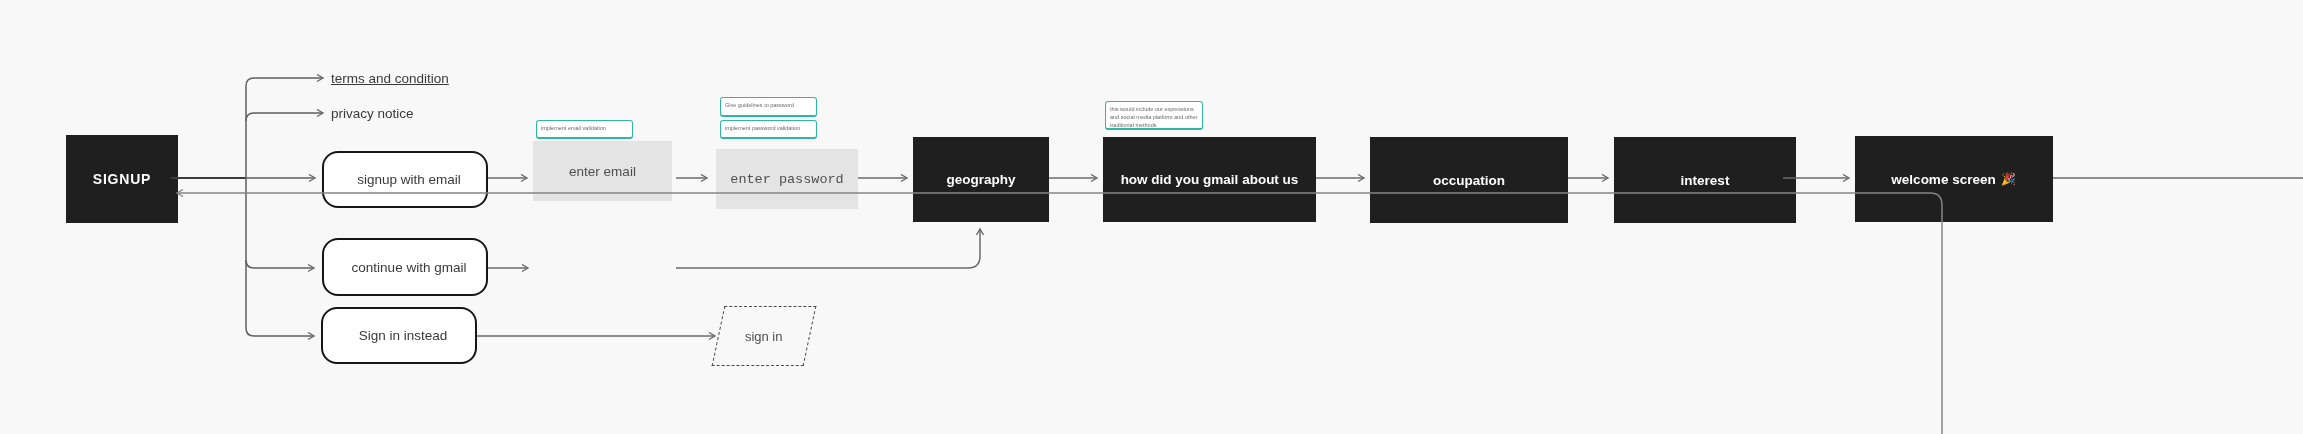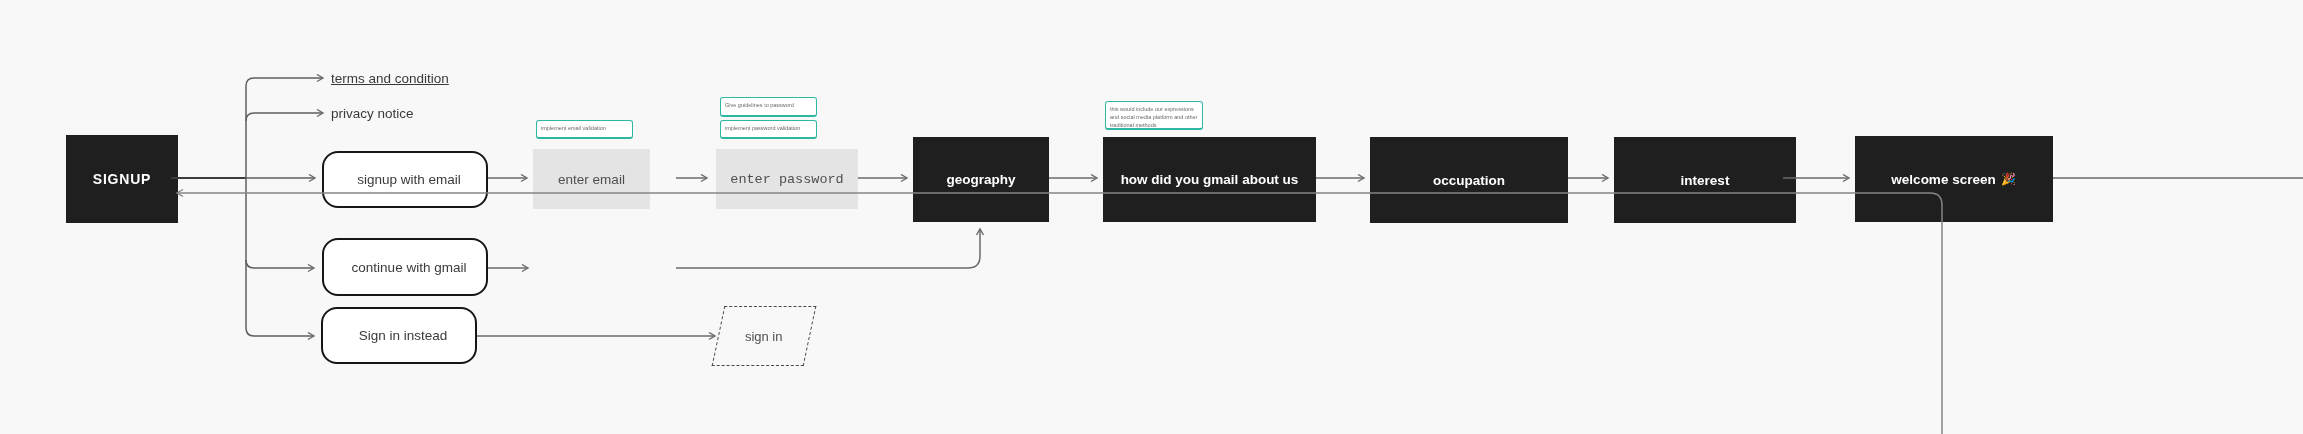--- a/index.html
+++ b/index.html
@@ -38,21 +38,21 @@
 
   <div class="note" style="left:536px;top:120px;width:97px;height:19px;white-space:nowrap;">implement email validation</div>
   <div class="note" style="left:720px;top:97px;width:97px;height:20px;white-space:nowrap;">Give guidelines to password</div>
   <div class="note" style="left:720px;top:120px;width:97px;height:19px;white-space:nowrap;">implement password validation</div>
   <div class="note" style="left:1105px;top:101px;width:98px;height:29px;">this would include our expressions and social media platform and other traditional methods</div>
 
   <div class="node signup-node" style="left:59px;top:135px;width:112px;height:88px;margin-left:7px;">SIGNUP</div>
 
   <div class="node pill-node" style="left:322px;top:151px;width:166px;height:57px;">signup with email</div>
 
-  <div class="node gray-node" style="left:533px;top:149px;width:117px;height:60px;">enter email</div>
+  <div class="node gray-node" style="left:533px;top:141px;width:139px;height:60px;">enter email</div>
 
   <div class="node gray-node" style="left:716px;top:149px;width:142px;height:60px;font-family:Liberation Mono, monospace;">enter password</div>
 
   <div class="node black-node" style="left:913px;top:137px;width:136px;height:85px;">geography</div>
 
   <div class="node black-node" style="left:1103px;top:137px;width:213px;height:85px;">how did you gmail about us</div>
 
   <div class="node black-node" style="left:1370px;top:137px;width:198px;height:86px;">occupation</div>
 
   <div class="node black-node" style="left:1614px;top:137px;width:182px;height:86px;">interest</div>

